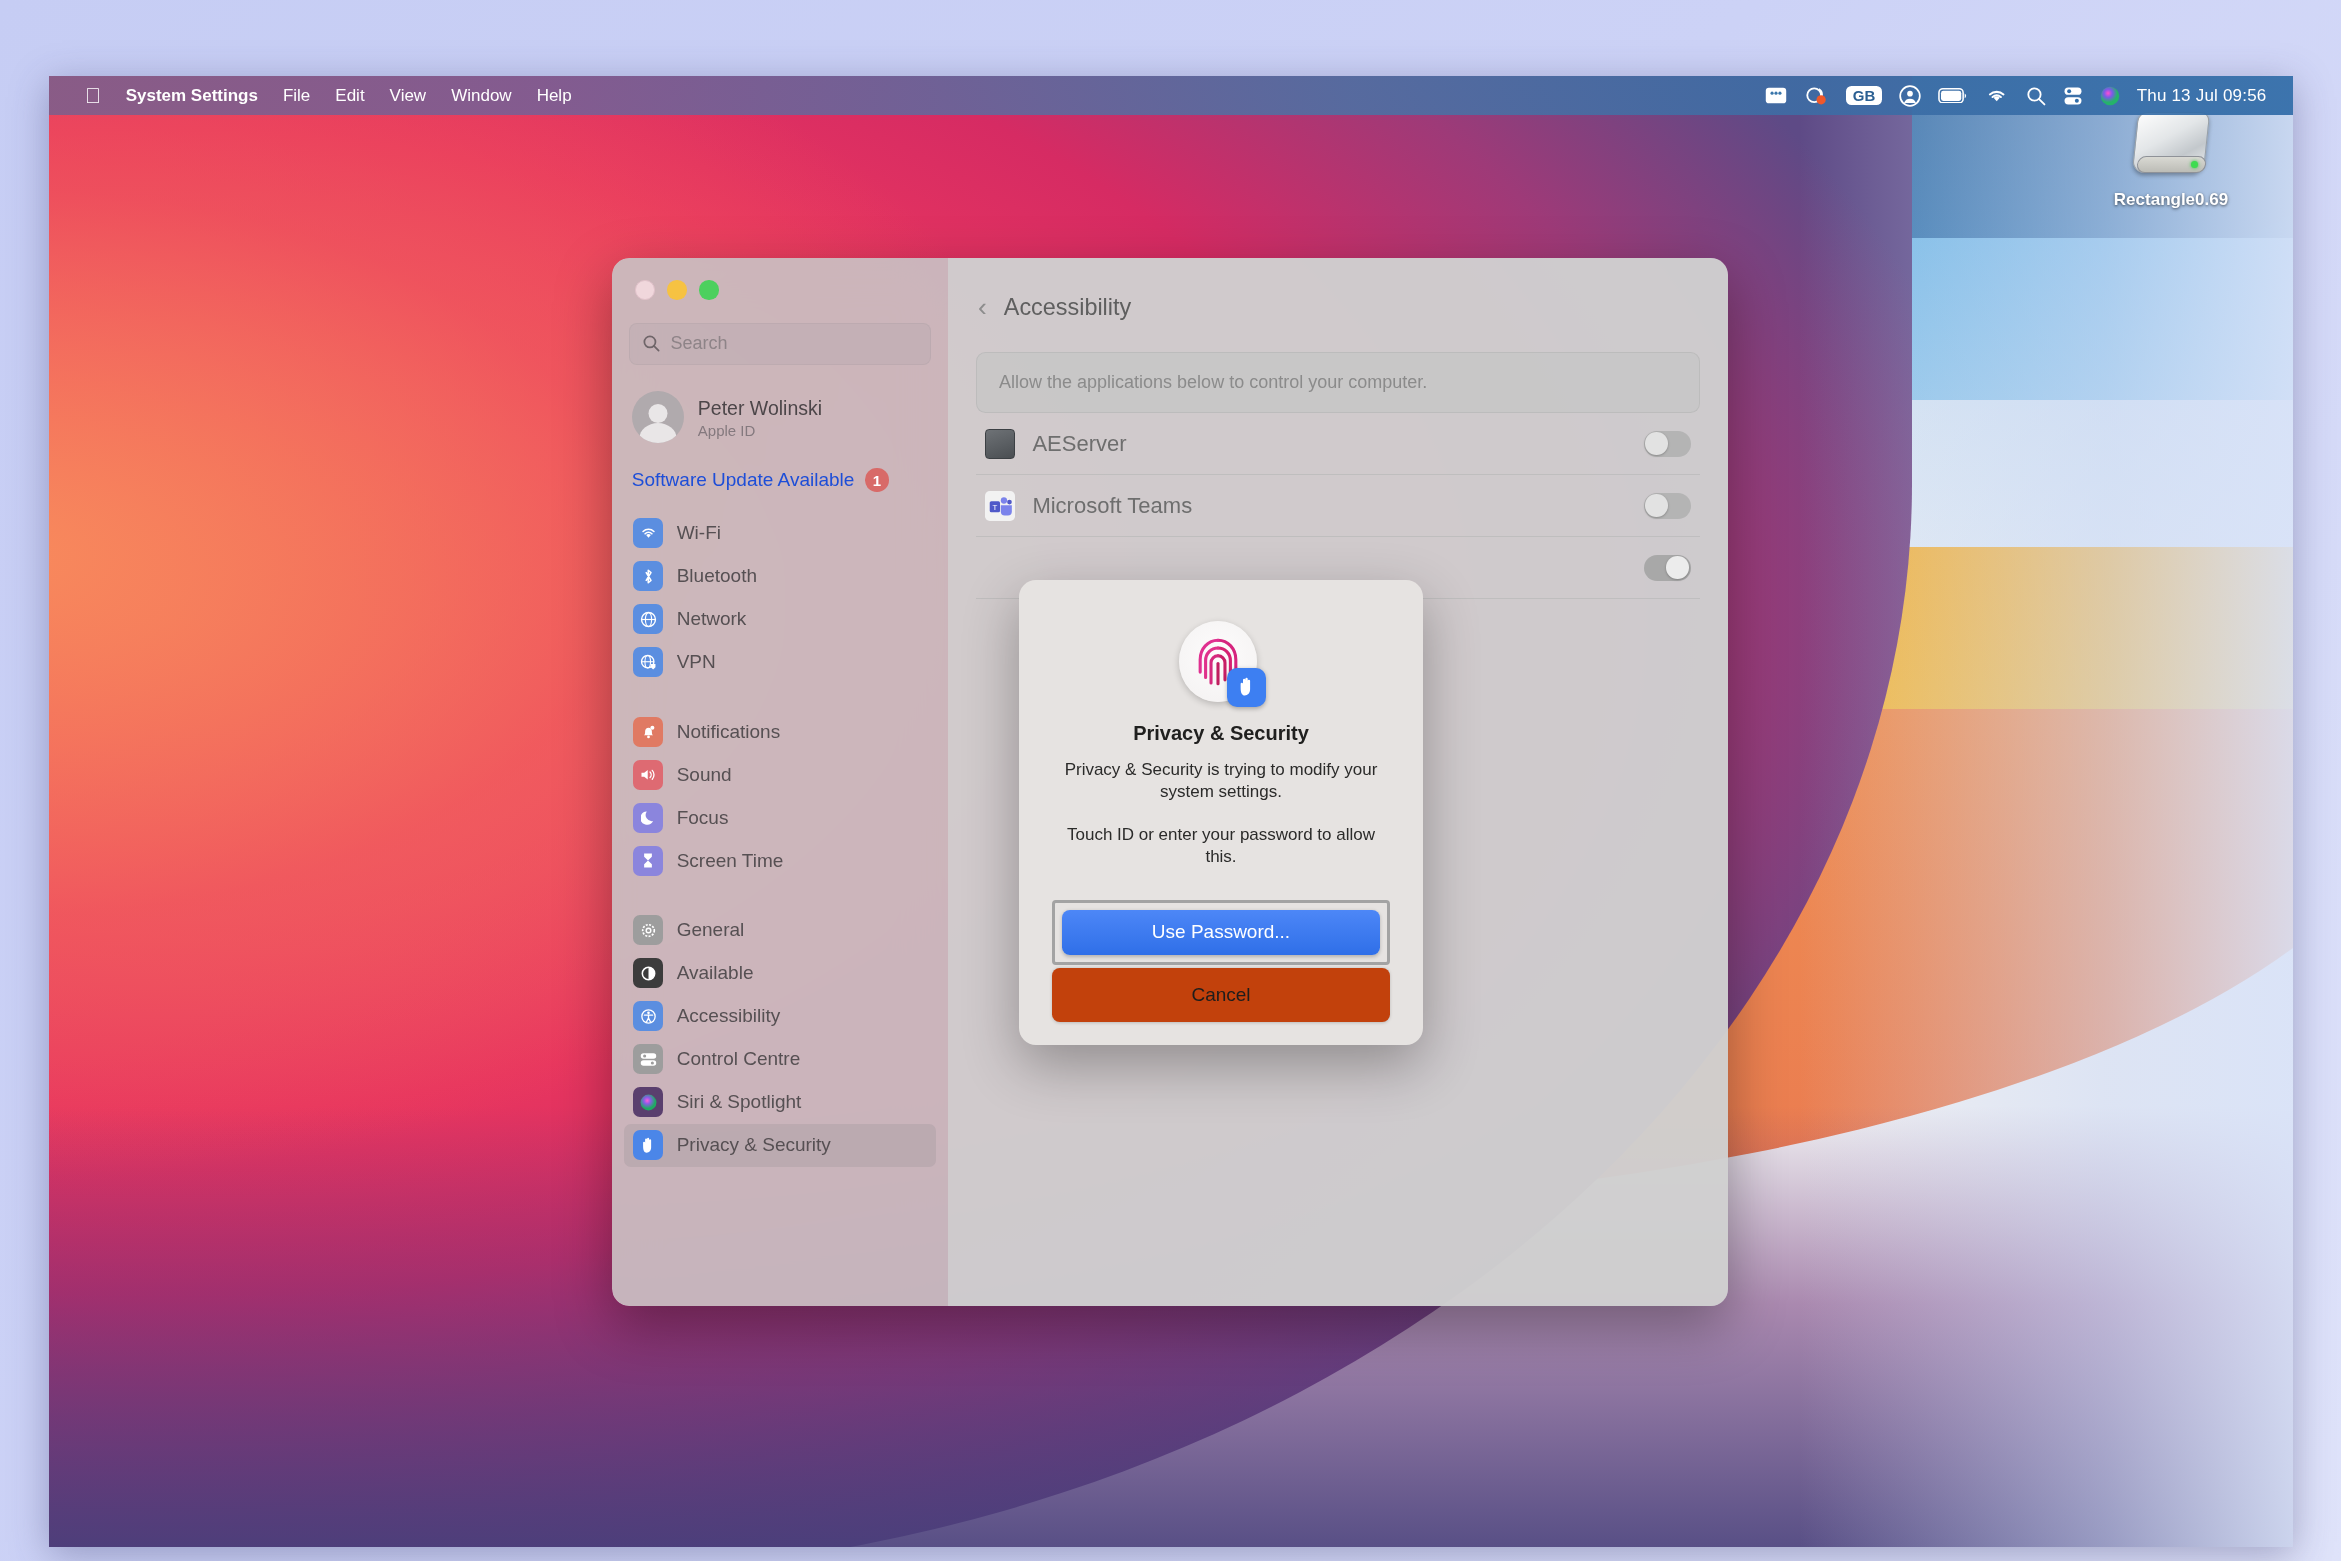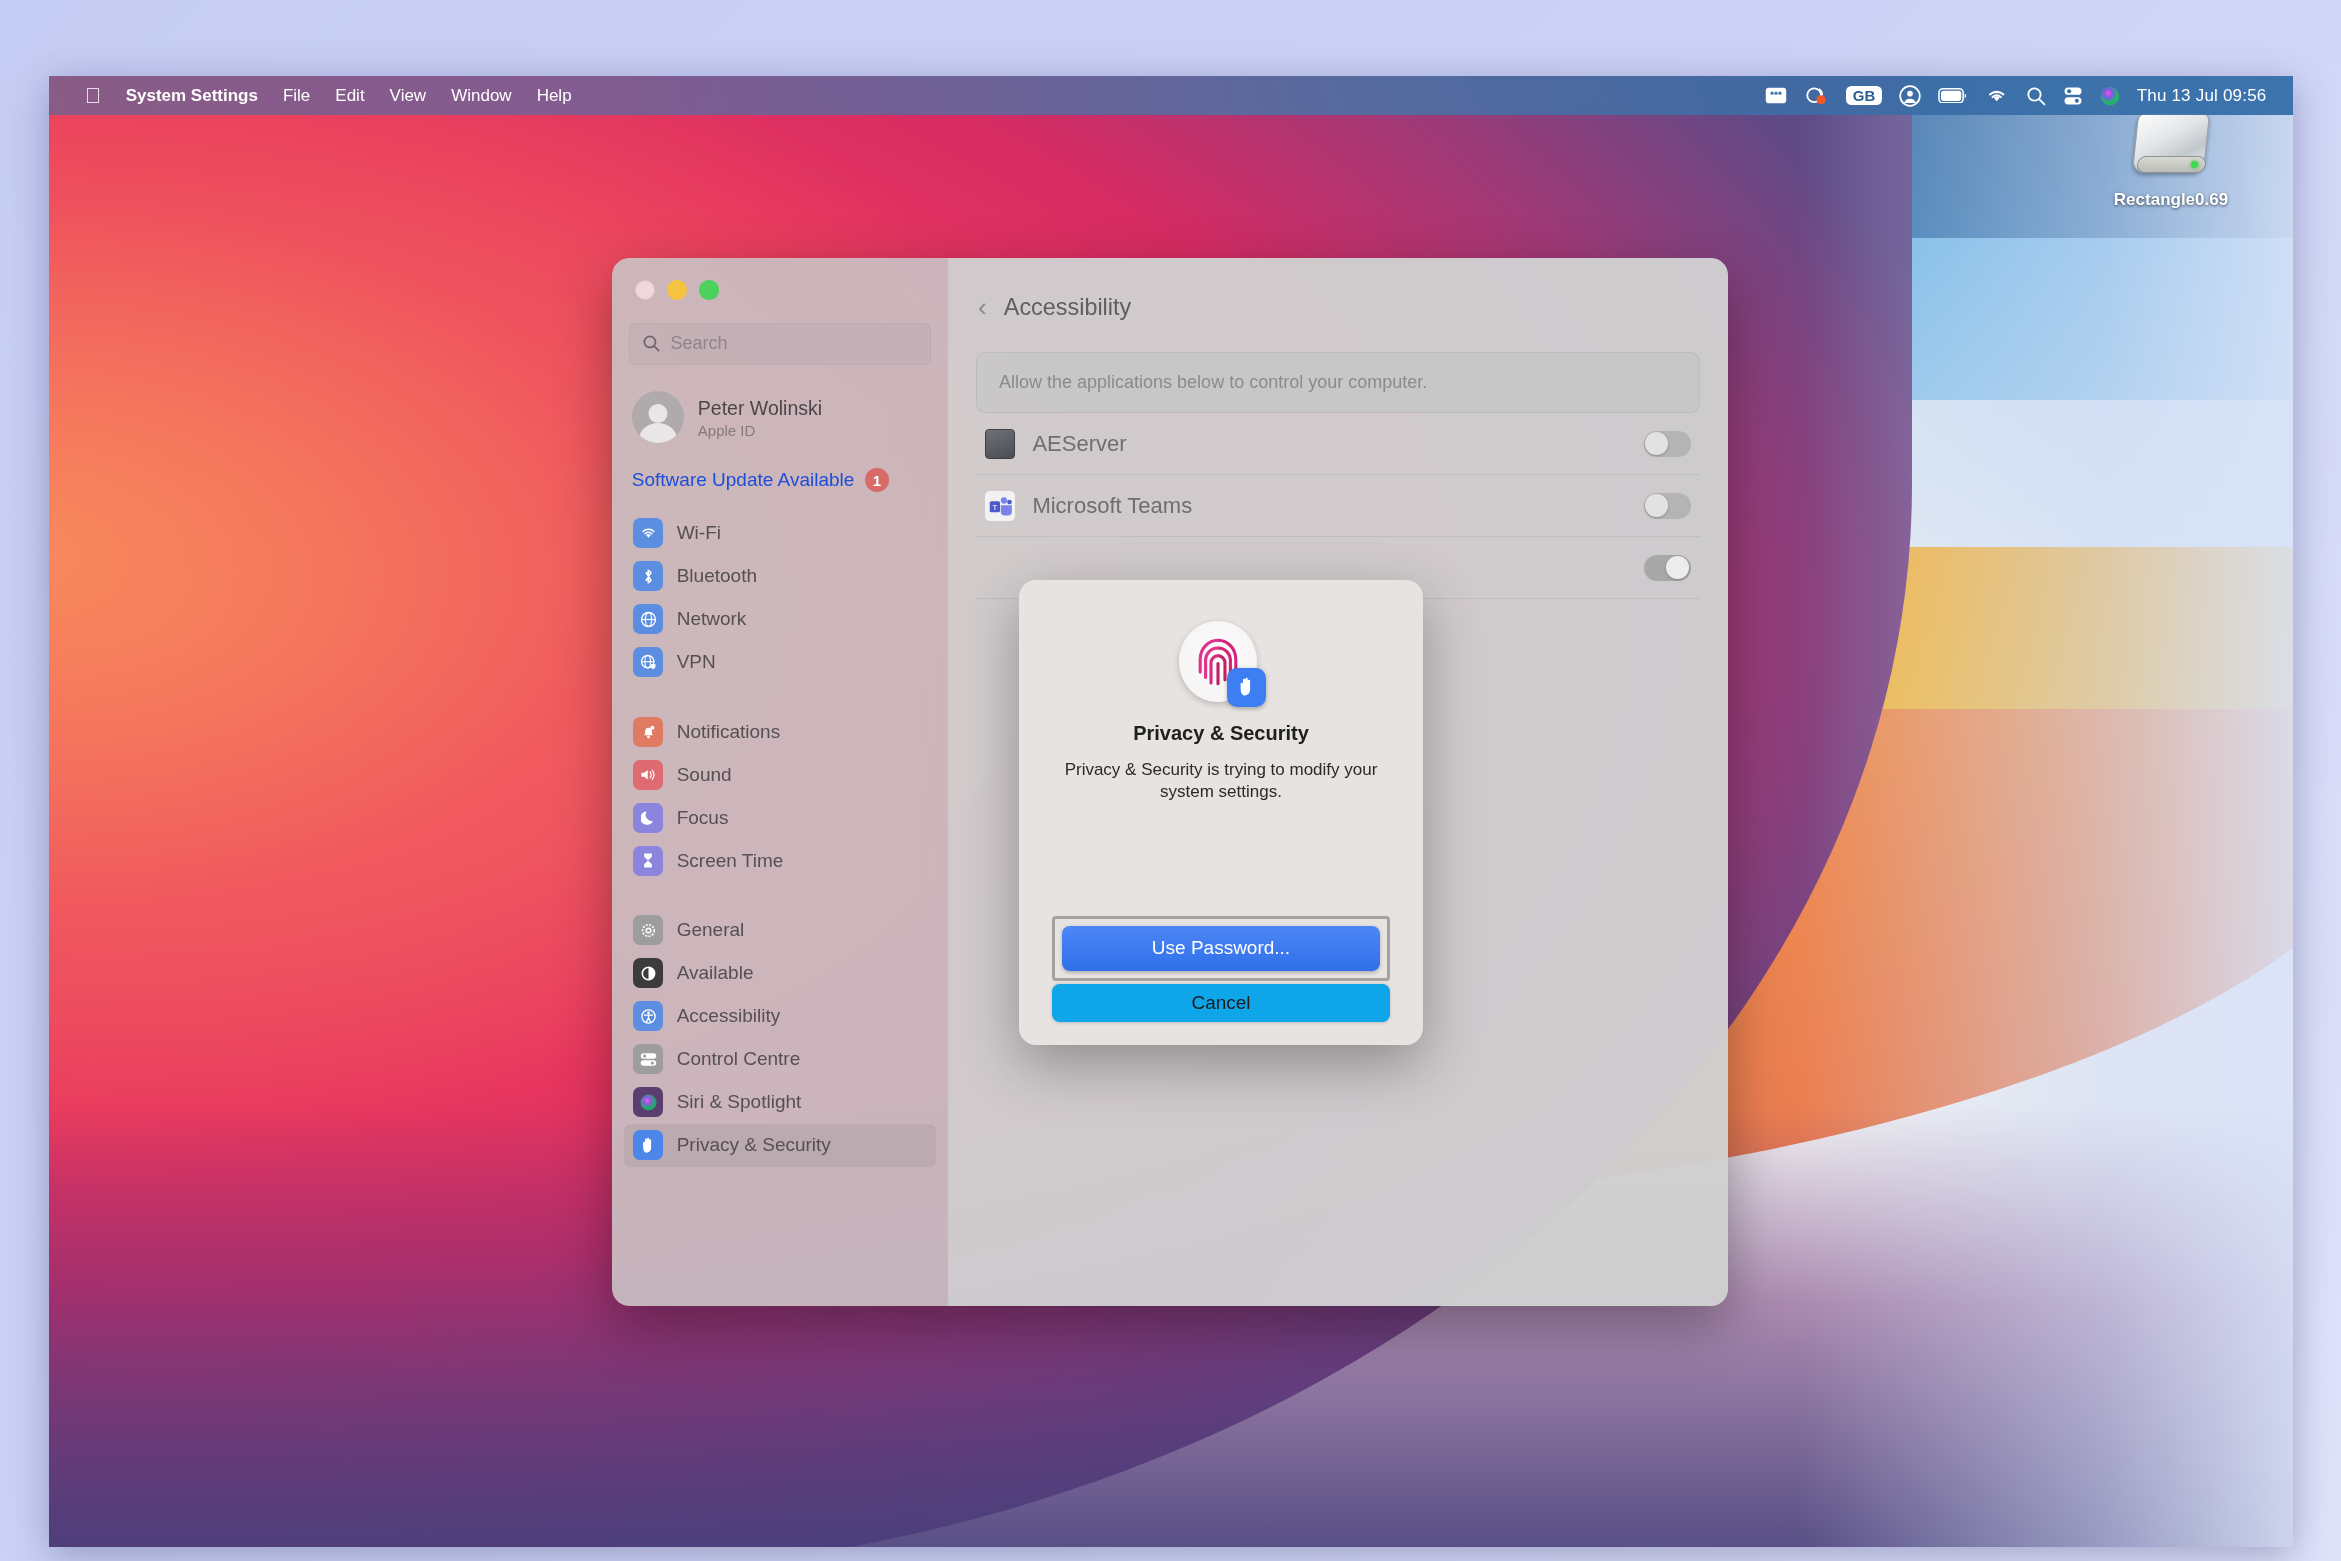--- a/index.html
+++ b/index.html
@@ -145,21 +145,21 @@
     border-radius:10px;background:#3d7ff2;display:flex;
     align-items:center;justify-content:center;box-shadow:0 1.6px 4.7px rgba(0,0,0,.26);}
   .mtitle{font-size:20px;font-weight:bold;color:#20201f;margin-bottom:14px;}
   .mbody{font-size:17px;color:#2b2b2a;text-align:center;line-height:1.32;}
   .mbody.second{margin-top:20px;}
   .btns{margin-top:auto;width:100%;}
   .hl{border:3px solid #a3a3a3;border-radius:3.9px;padding:7px;background:transparent;}
   .btn-primary{height:45px;border-radius:7.8px;background:linear-gradient(180deg,#4d87f7,#2f6fe8);
     color:#fff;font-size:19px;display:flex;align-items:center;justify-content:center;
     box-shadow:0 1.6px 3.9px rgba(0,0,0,.22);}
-  .btn-cancel{height:38px;border-radius:7.8px;background:#0ea5e9;color:#1d1d1c;
+  .btn-cancel{height:54px;border-radius:7.8px;background:#c2410c;color:#1d1d1c;
     font-size:19px;display:flex;align-items:center;justify-content:center;
     margin-top:3.1px;box-shadow:0 0.8px 3.1px rgba(0,0,0,.18);}
 </style>
 </head>
 <body>
 
 <div id="screen">
 
   <div class="wall">
     <div class="sky"></div>
@@ -501,20 +501,21 @@
       </div>
       <div class="hand">
         <svg width="20" height="22" viewBox="0 0 22 24">
             <path d="M4 13V8.5a1.3 1.3 0 0 1 2.6 0V12V4.2a1.3 1.3 0 0 1 2.6 0V12V3.2a1.3 1.3 0 0 1 2.6 0V12V5.2a1.3 1.3 0 0 1 2.6 0v9.4c0 4-2.4 6.7-5.8 6.7C5.4 21.3 4 18 4 13z" fill="#fff"></path>
           </svg>
       </div>
     </div>
 
     <div class="mtitle">Privacy &amp; Security</div>
     <div class="mbody">Privacy &amp; Security is trying to modify your system settings.</div>
+    <div class="mbody second">Touch ID or enter your password to allow this.</div>
 
     <div class="btns">
       <div class="hl">
         <div class="btn-primary">Use Password...</div>
       </div>
       <div class="btn-cancel">Cancel</div>
     </div>
   </div>
 
 </div>

